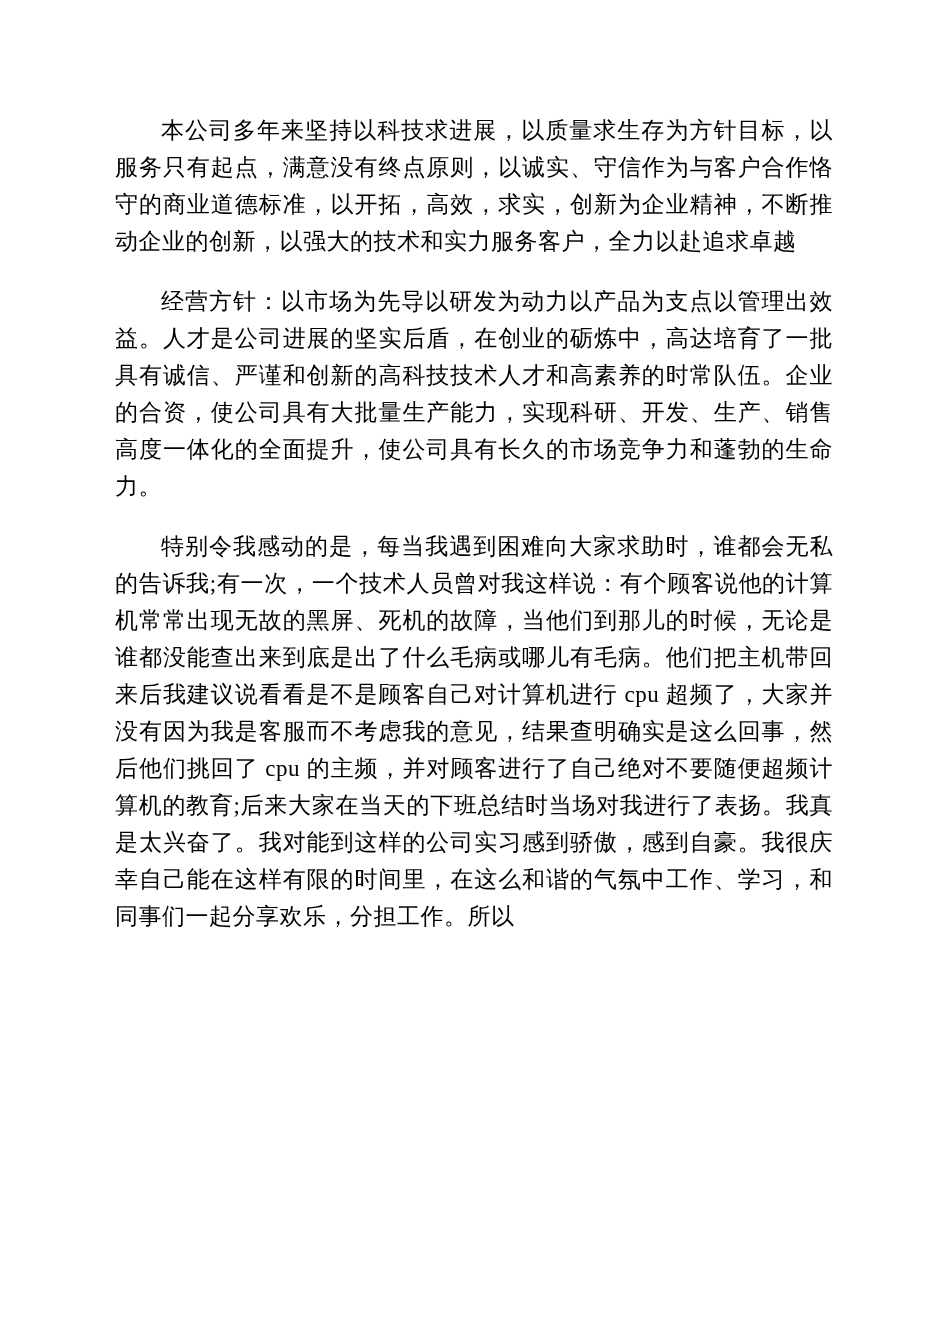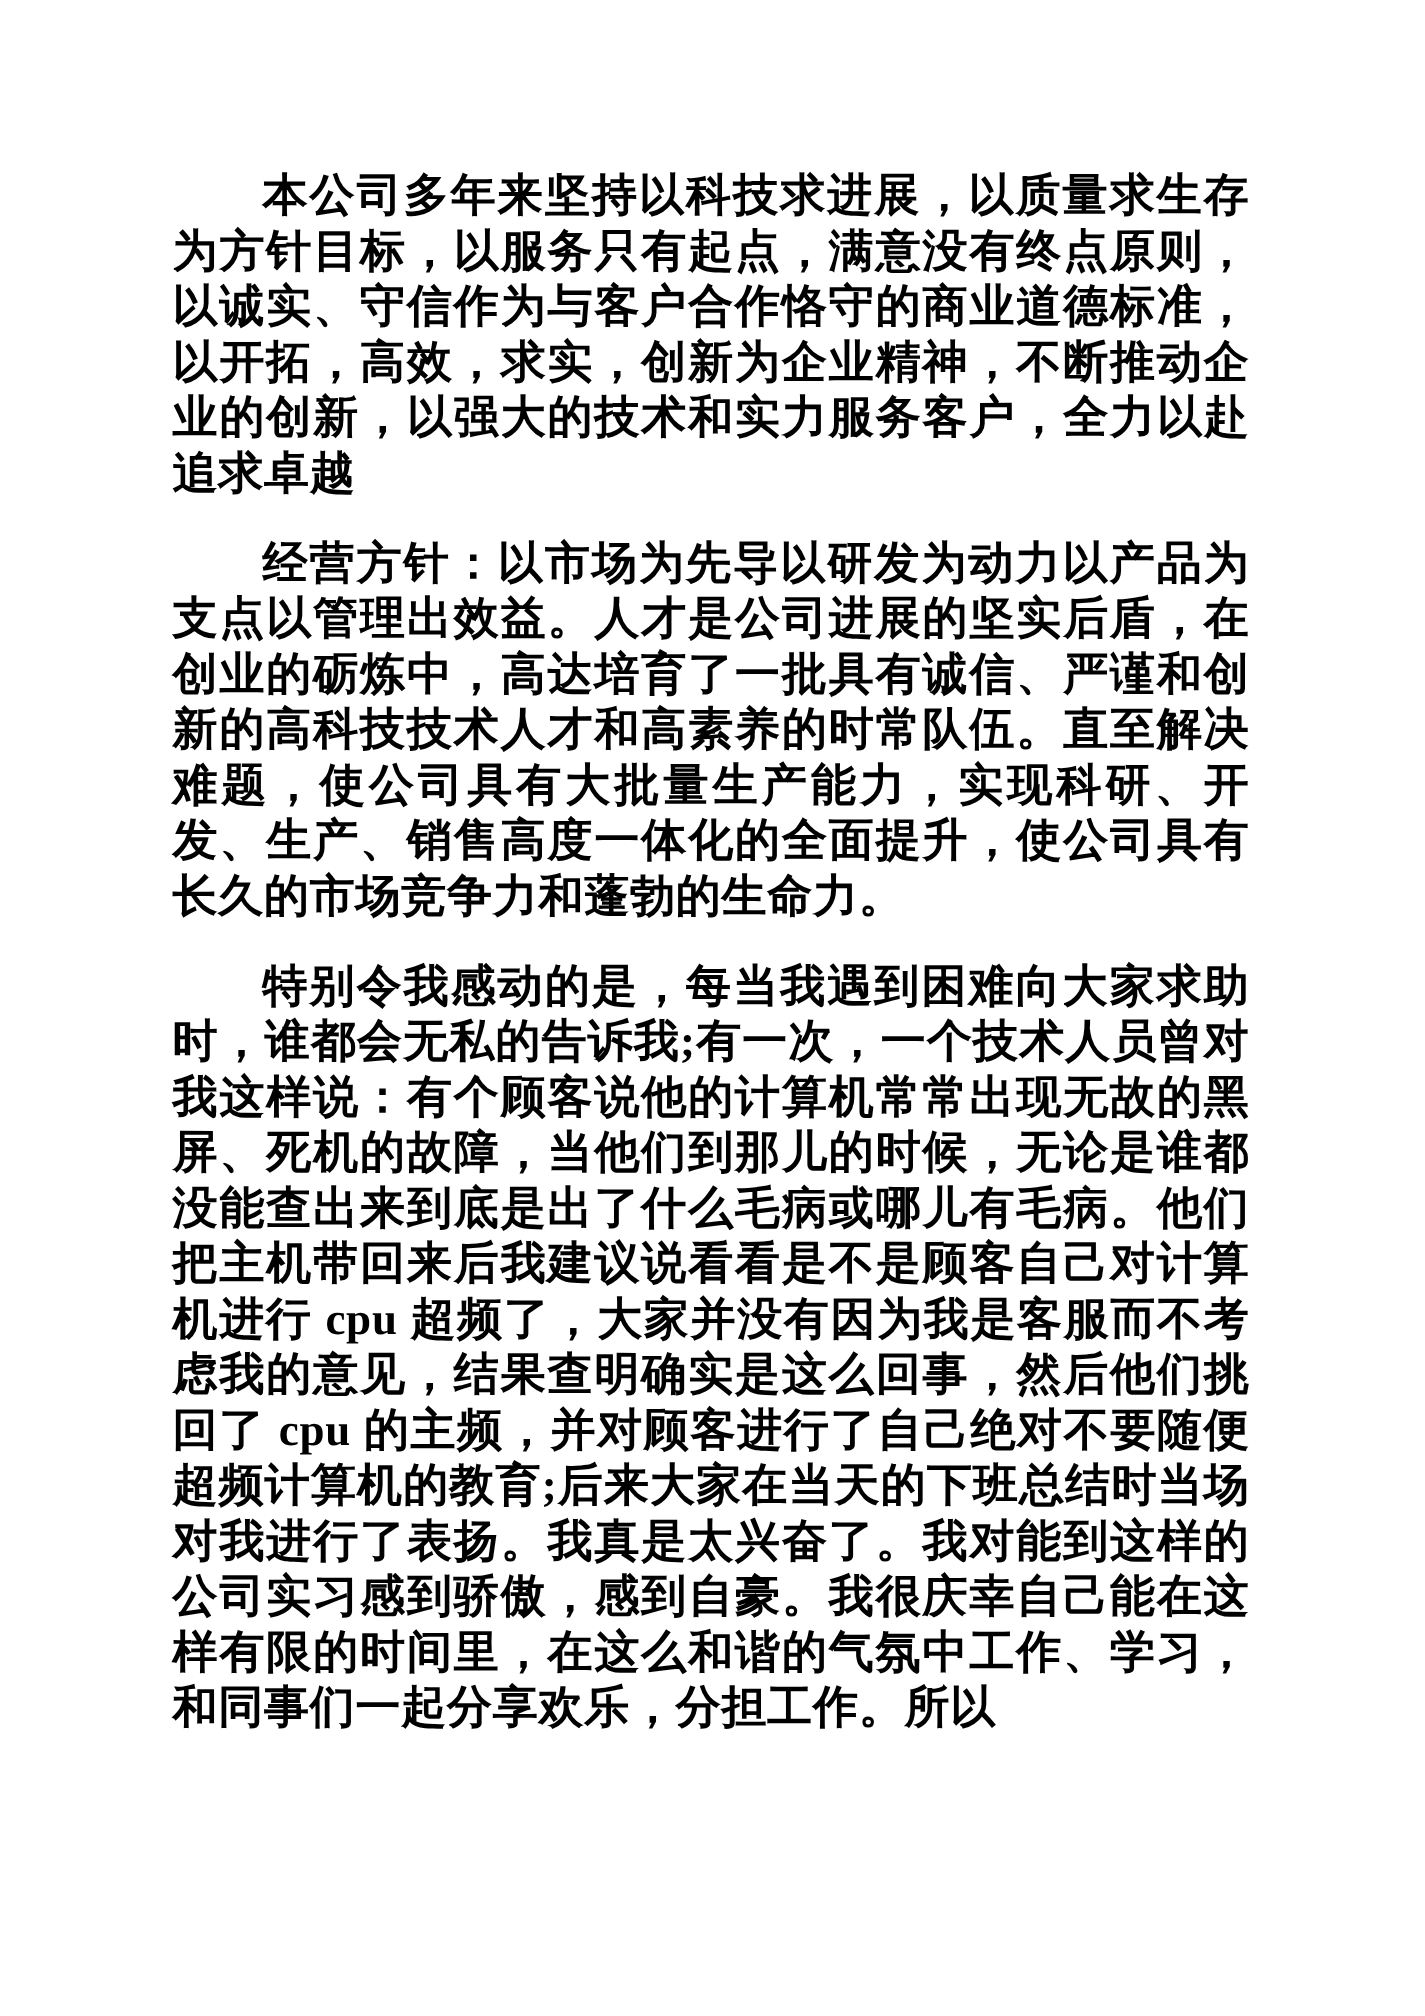--- a/index.html
+++ b/index.html
@@ -16,33 +16,32 @@
     padding: 112px 117px 0 115px;
     overflow: hidden;
   }
   .doc-body {
     width: 718px;
   }
   p.doc-paragraph {
     margin: 0 0 23px 0;
     padding: 0;
     font-family: "Liberation Serif", "DejaVu Serif", serif;
-    font-size: 30px;
+    font-size: 23px;
     line-height: 37px;
     color: #000000;
     text-align: justify;
     text-justify: inter-ideograph;
     text-indent: 2em;
     letter-spacing: 0.5px;
     word-break: break-all;
-    font-weight: bold;
   }
 </style>
 </head>
 <body>
 
 <div class="page">
   <div class="doc-body">
     <p class="doc-paragraph">本公司多年来坚持以科技求进展，以质量求生存为方针目标，以服务只有起点，满意没有终点原则，以诚实、守信作为与客户合作恪守的商业道德标准，以开拓，高效，求实，创新为企业精神，不断推动企业的创新，以强大的技术和实力服务客户，全力以赴追求卓越</p>
-    <p class="doc-paragraph">经营方针：以市场为先导以研发为动力以产品为支点以管理出效益。人才是公司进展的坚实后盾，在创业的砺炼中，高达培育了一批具有诚信、严谨和创新的高科技技术人才和高素养的时常队伍。直至解决难题，使公司具有大批量生产能力，实现科研、开发、生产、销售高度一体化的全面提升，使公司具有长久的市场竞争力和蓬勃的生命力。</p>
+    <p class="doc-paragraph">经营方针：以市场为先导以研发为动力以产品为支点以管理出效益。人才是公司进展的坚实后盾，在创业的砺炼中，高达培育了一批具有诚信、严谨和创新的高科技技术人才和高素养的时常队伍。企业的合资，使公司具有大批量生产能力，实现科研、开发、生产、销售高度一体化的全面提升，使公司具有长久的市场竞争力和蓬勃的生命力。</p>
     <p class="doc-paragraph">特别令我感动的是，每当我遇到困难向大家求助时，谁都会无私的告诉我;有一次，一个技术人员曾对我这样说：有个顾客说他的计算机常常出现无故的黑屏、死机的故障，当他们到那儿的时候，无论是谁都没能查出来到底是出了什么毛病或哪儿有毛病。他们把主机带回来后我建议说看看是不是顾客自己对计算机进行 cpu 超频了，大家并没有因为我是客服而不考虑我的意见，结果查明确实是这么回事，然后他们挑回了 cpu 的主频，并对顾客进行了自己绝对不要随便超频计算机的教育;后来大家在当天的下班总结时当场对我进行了表扬。我真是太兴奋了。我对能到这样的公司实习感到骄傲，感到自豪。我很庆幸自己能在这样有限的时间里，在这么和谐的气氛中工作、学习，和同事们一起分享欢乐，分担工作。所以</p>
   </div>
 </div>
 
 </body></html>

